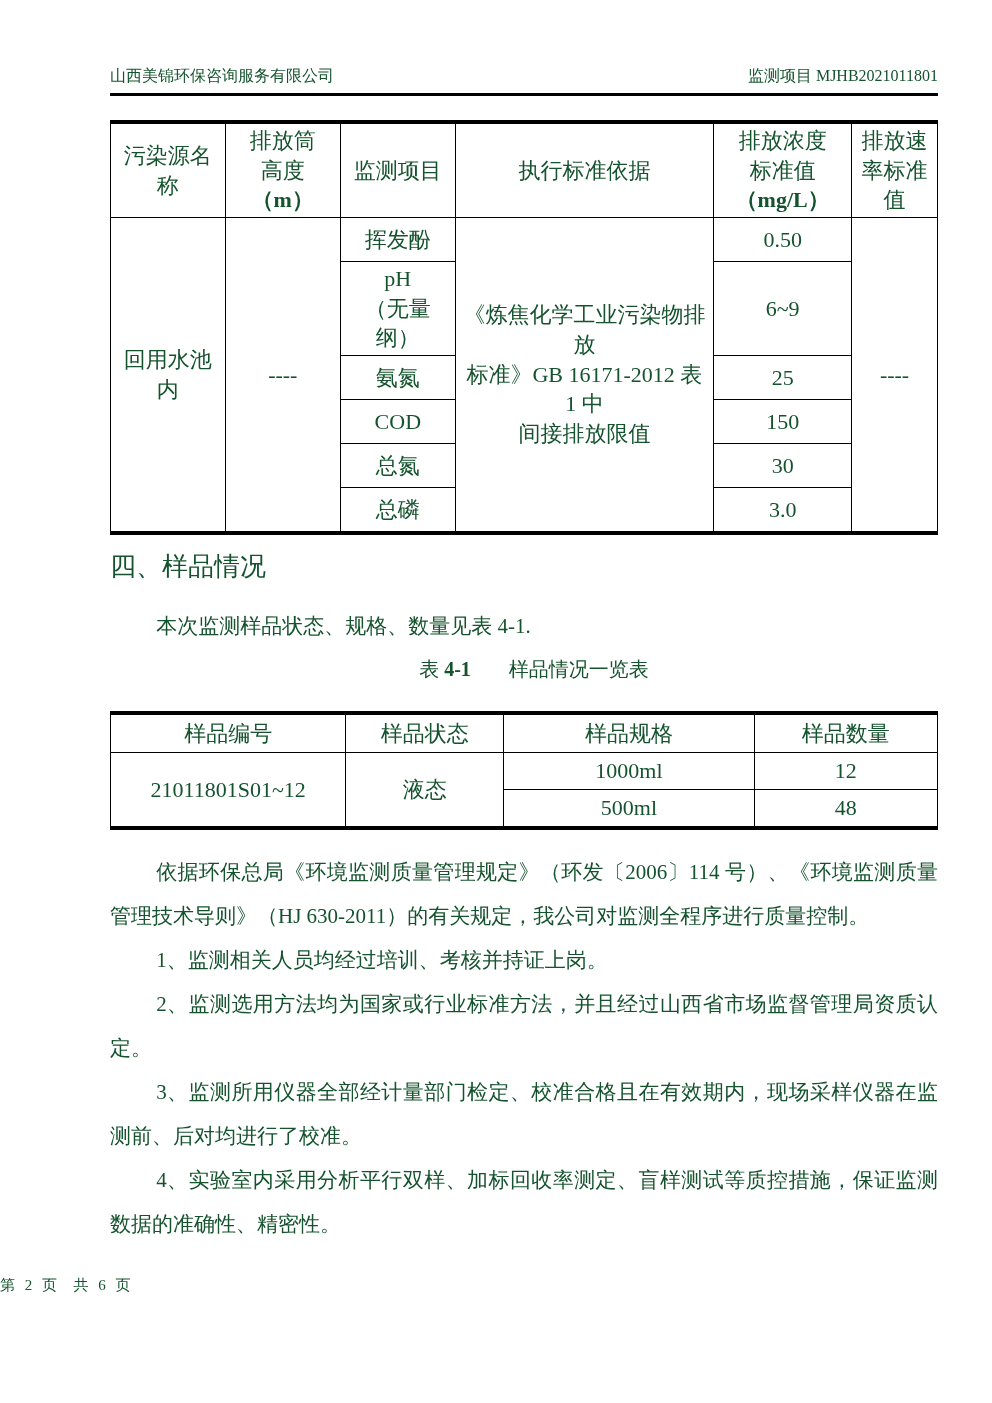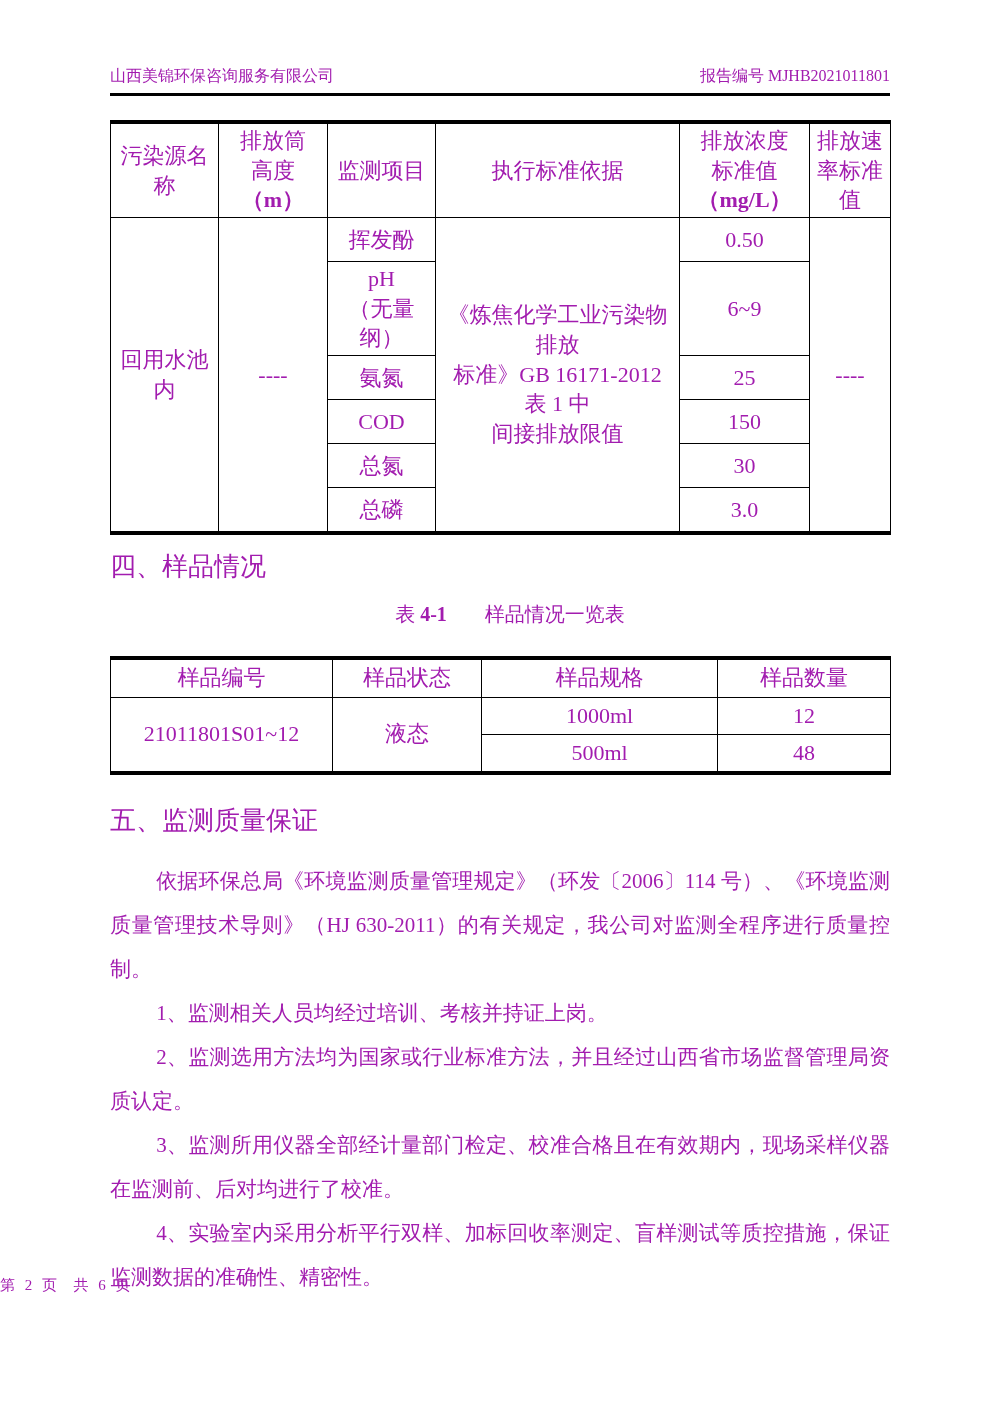--- a/index.html
+++ b/index.html
@@ -2,24 +2,24 @@
 <html><head>
 <meta charset="utf-8">
 <style>
   html, body { margin: 0; padding: 0; background: #ffffff; }
   .page {
     position: relative;
     width: 992px;
     height: 1403px;
     margin: 0 auto;
     background: #ffffff;
-    color: #a21caf;
+    color: #14532d;
     font-family: "Liberation Serif", "DejaVu Serif", serif;
     box-sizing: border-box;
-    padding: 66px 102px 0 110px;
+    padding: 66px 54px 0 110px;
     overflow: hidden;
   }
 
   
   .doc-header {
     display: flex;
     justify-content: space-between;
     align-items: flex-end;
     border-bottom: 3px solid #000;
     padding-bottom: 7px;
@@ -94,21 +94,21 @@
     white-space: pre;
   }
 </style>
 </head>
 <body>
 
 <div class="page">
 
   <div class="doc-header">
     <span>山西美锦环保咨询服务有限公司</span>
-    <span>报告编号 MJHB2021011801</span>
+    <span>监测项目 MJHB2021011801</span>
   </div>
 
   <table class="tbl-standards">
     <colgroup>
       <col style="width:108px">
         <col style="width:109px">
         <col style="width:108px">
       <col style="width:244px">
         <col style="width:130px">
         <col style="width:81px">
@@ -156,20 +156,21 @@
         <td>30</td>
       </tr>
       <tr>
         <td>总磷</td>
         <td>3.0</td>
       </tr>
     </tbody>
   </table>
 
   <h2 class="section-heading">四、样品情况</h2>
+  <p class="intro-par">本次监测样品状态、规格、数量见表 4-1.</p>
   <p class="table-caption"><span class="cap-left"><span>表 </span><span class="bold">4-1</span></span><span>样品情况一览表</span></p>
 
   <table class="tbl-samples">
     <colgroup>
       <col style="width:222px">
         <col style="width:149px">
         <col style="width:236px">
         <col style="width:173px">
     </colgroup>
     <thead>
@@ -187,21 +188,20 @@
         <td>1000ml</td>
         <td>12</td>
       </tr>
       <tr>
         <td>500ml</td>
         <td>48</td>
       </tr>
     </tbody>
   </table>
 
-  <h2 class="section-heading" style="margin-top:28px">五、监测质量保证</h2>
   <p class="body-par first">依据环保总局《环境监测质量管理规定》（环发〔2006〕114 号）、《环境监测质量管理技术导则》（HJ 630-2011）的有关规定，我公司对监测全程序进行质量控制。</p>
   <p class="body-par">1、监测相关人员均经过培训、考核并持证上岗。</p>
   <p class="body-par">2、监测选用方法均为国家或行业标准方法，并且经过山西省市场监督管理局资质认定。</p>
   <p class="body-par">3、监测所用仪器全部经计量部门检定、校准合格且在有效期内，现场采样仪器在监测前、后对均进行了校准。</p>
   <p class="body-par">4、实验室内采用分析平行双样、加标回收率测定、盲样测试等质控措施，保证监测数据的准确性、精密性。</p>
 
   <div class="doc-footer">第 2 页  共 6 页</div>
 
 </div>
 

